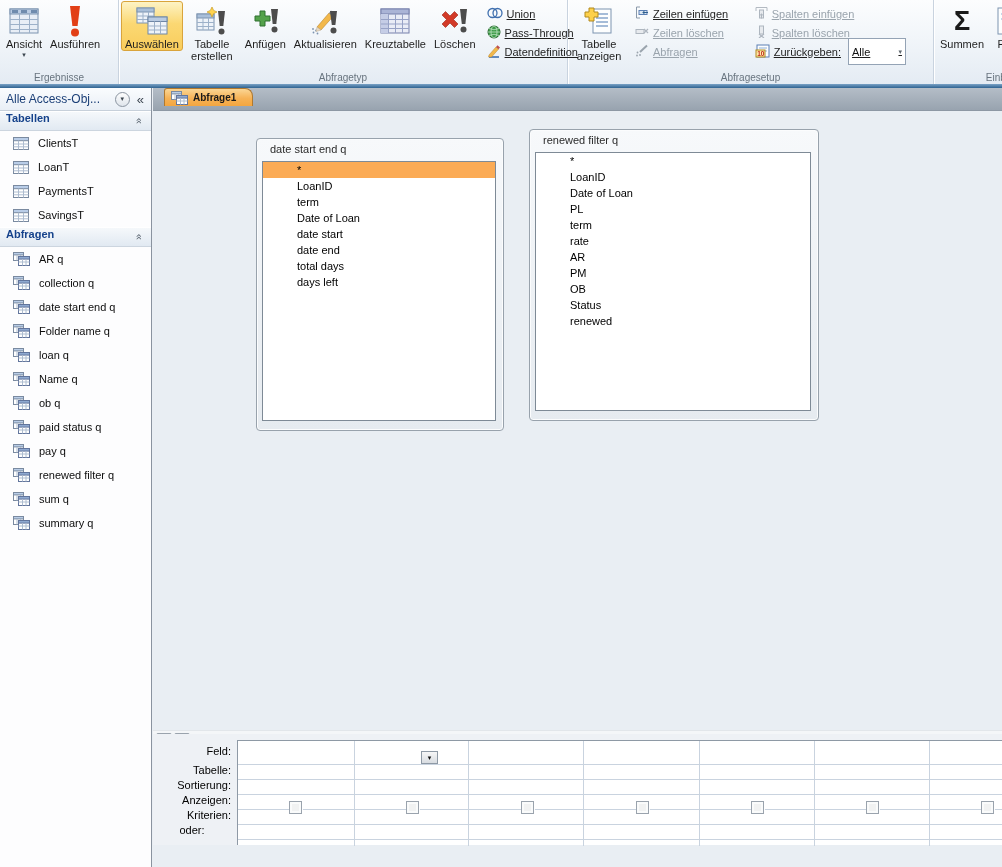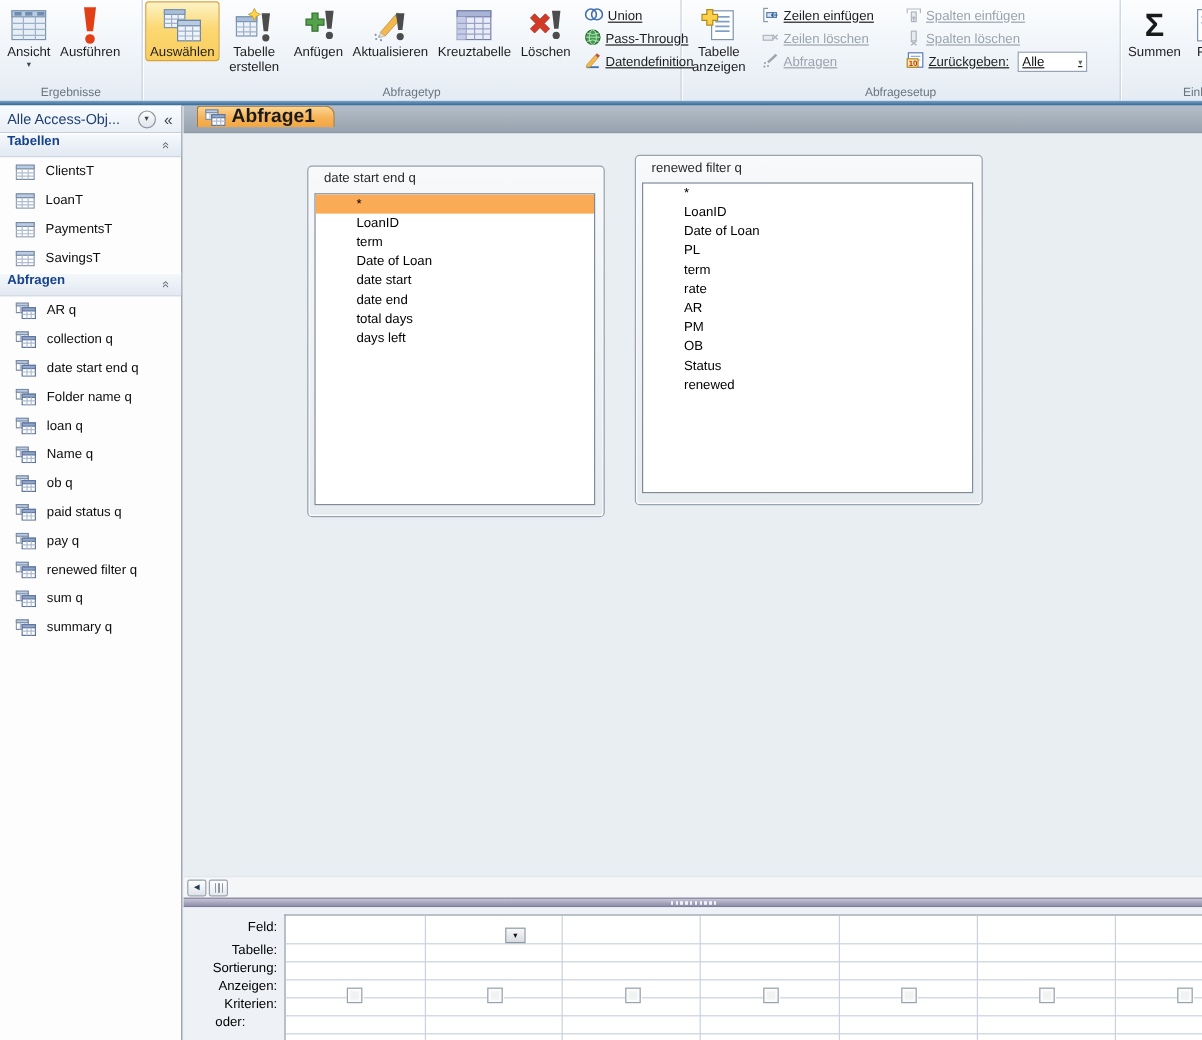--- a/index.html
+++ b/index.html
@@ -17,21 +17,21 @@
   .bigbtn { display:flex; flex-direction:column; align-items:center; padding:2px 3px 0 3px;
             border:1px solid transparent; border-radius:3px; cursor:default; }
   .bigbtn .icon32 { width:34px; height:34px; position:relative; display:flex; align-items:center; justify-content:center; }
   .bigbtn .lbl { font-size:11px; line-height:12px; text-align:center; color:#1e1e1e; white-space:nowrap; }
   .bigbtn .lbl.two { white-space:normal; width:50px; }
   .bigbtn.active { background:linear-gradient(#fdf3c5,#fbd873 45%,#f9cd5c); border:1px solid #d9a43c; }
   .drop-small { font-size:7px; color:#3c4650; line-height:7px; margin-top:1px; }
   .smallcol { display:flex; flex-direction:column; justify-content:flex-start; padding:3px 2px 0 4px; }
   .smallbtn { display:flex; align-items:center; gap:4px; height:19px; font-size:11px; color:#1e1e1e; padding:0 3px; white-space:nowrap;text-decoration:underline; }
   .smallbtn.disabled { color:#9aa4ad; }
-  .combo { display:flex; align-items:center; justify-content:space-between; width:58px; height:17px;
+  .combo { display:flex; align-items:center; justify-content:space-between; width:58px; height:27px;
            background:#fff; border:1px solid #94a3b5; padding:0 3px; font-size:11px; color:#111; margin-left:3px; }
   .combo .arr { font-size:7px; color:#60696f; }
   #ribbon-edge { position:absolute; left:0; top:84px; width:1002px; height:4px;
                  background:linear-gradient(#7aa2c6,#2f6391); }
 
   
   #navpane { position:absolute; left:0; top:88px; width:152px; height:779px; background:#fdfdfe;
              border-right:1px solid #8a939f; }
   .nav-title { height:23px; display:flex; align-items:center; gap:4px; padding:0 4px 0 6px;
                background:linear-gradient(#fafcfe,#e9eff6); border-bottom:1px solid #c7d0da; }
@@ -46,21 +46,21 @@
   .sec-chevron { display:inline-block; transform:rotate(-90deg); font-size:11px; color:#5a6570; }
   .nav-item { height:24px; display:flex; align-items:center; gap:9px; padding-left:13px; font-size:11px; color:#0d0d0d; }
   .nav-item svg { flex:0 0 auto; }
 
   
   #tabbar { position:absolute; left:153px; top:88px; width:849px; height:22px;
             background:linear-gradient(#b4bdc7,#98a3af); }
   .doc-tab { position:absolute; left:11px; top:0; height:18px; display:flex; align-items:center; gap:5px;
              padding:0 16px 0 6px; background:linear-gradient(#fbd694,#f6b256 55%,#f3a640);
              border:1px solid #b07930; border-bottom:none; border-radius:3px 8px 0 0;
-             font-size:16px; font-weight:bold; color:#1a1a1a; }
+             font-size:10px; font-weight:bold; color:#1a1a1a; }
 
   
   #design { position:absolute; left:153px; top:110px; width:849px; height:638px; background:#e9eef3;
             border-top:1px solid #8d98a4; }
   .tablebox { position:absolute; border:1px solid #98a2ac; border-radius:4px;
               background:linear-gradient(#f7f9fb,#e6ebf0); box-shadow:inset 0 0 0 1px #fbfcfd; }
   .tablebox-title { position:absolute; top:4px; left:13px; font-size:11px; color:#2b2b2b; }
   .tablebox-list { position:absolute; left:5px; right:7px; top:22px; bottom:9px; background:#fff;
                    border:1px solid #7e8a96; overflow:hidden; }
   .fieldrow { height:16px; line-height:16px; padding-left:34px; font-size:11px; color:#000; }
@@ -76,21 +76,21 @@
                  background:repeating-linear-gradient(90deg,#8f98a2 0 1px,transparent 1px 3px); }
 
   
   #splitter { position:absolute; left:153px; top:748px; width:849px; height:8px;
               background:linear-gradient(#c6c5d6,#8f8daa); border-top:1px solid #7e7c96; border-bottom:1px solid #7e7c96;
               display:flex; align-items:center; justify-content:center; }
   #splitter .dots { width:38px; height:3px;
               background:repeating-linear-gradient(90deg,#f2f2f6 0 2px,transparent 2px 4px); }
 
   
-  #gridpane { position:absolute; left:153px; top:756px; width:849px; height:111px; background:#eef1f5; }
+  #gridpane { position:absolute; left:153px; top:734px; width:849px; height:111px; background:#eef1f5; }
   #grid-cells { position:absolute; left:84px; top:6px; width:765px; height:105px; background:#fff;
                 border-top:1px solid #8e99a5; border-left:1px solid #8e99a5; }
   .rowline { position:absolute; left:0; width:765px; height:1px; background:#c9d3df; }
   .colline { position:absolute; top:0; width:1px; height:105px; background:#c9d3df; }
   .grid-label { position:absolute; width:78px; text-align:right; font-size:11px; color:#000; }
   .cell-dropdown { position:absolute; left:183px; top:10px; width:17px; height:13px;
                    background:linear-gradient(#f7f7f7,#d8dce1); border:1px solid #8e99a5;
                    display:flex; align-items:center; justify-content:center; font-size:7px; color:#111; }
   .gridcheck { position:absolute; top:60px; width:13px; height:13px; border:1px solid #9aa3ad;
                background:#f1f2f2; box-shadow:inset 0 0 0 2px #fafbfb, 1px 1px 0 rgba(255,255,255,.9); }

